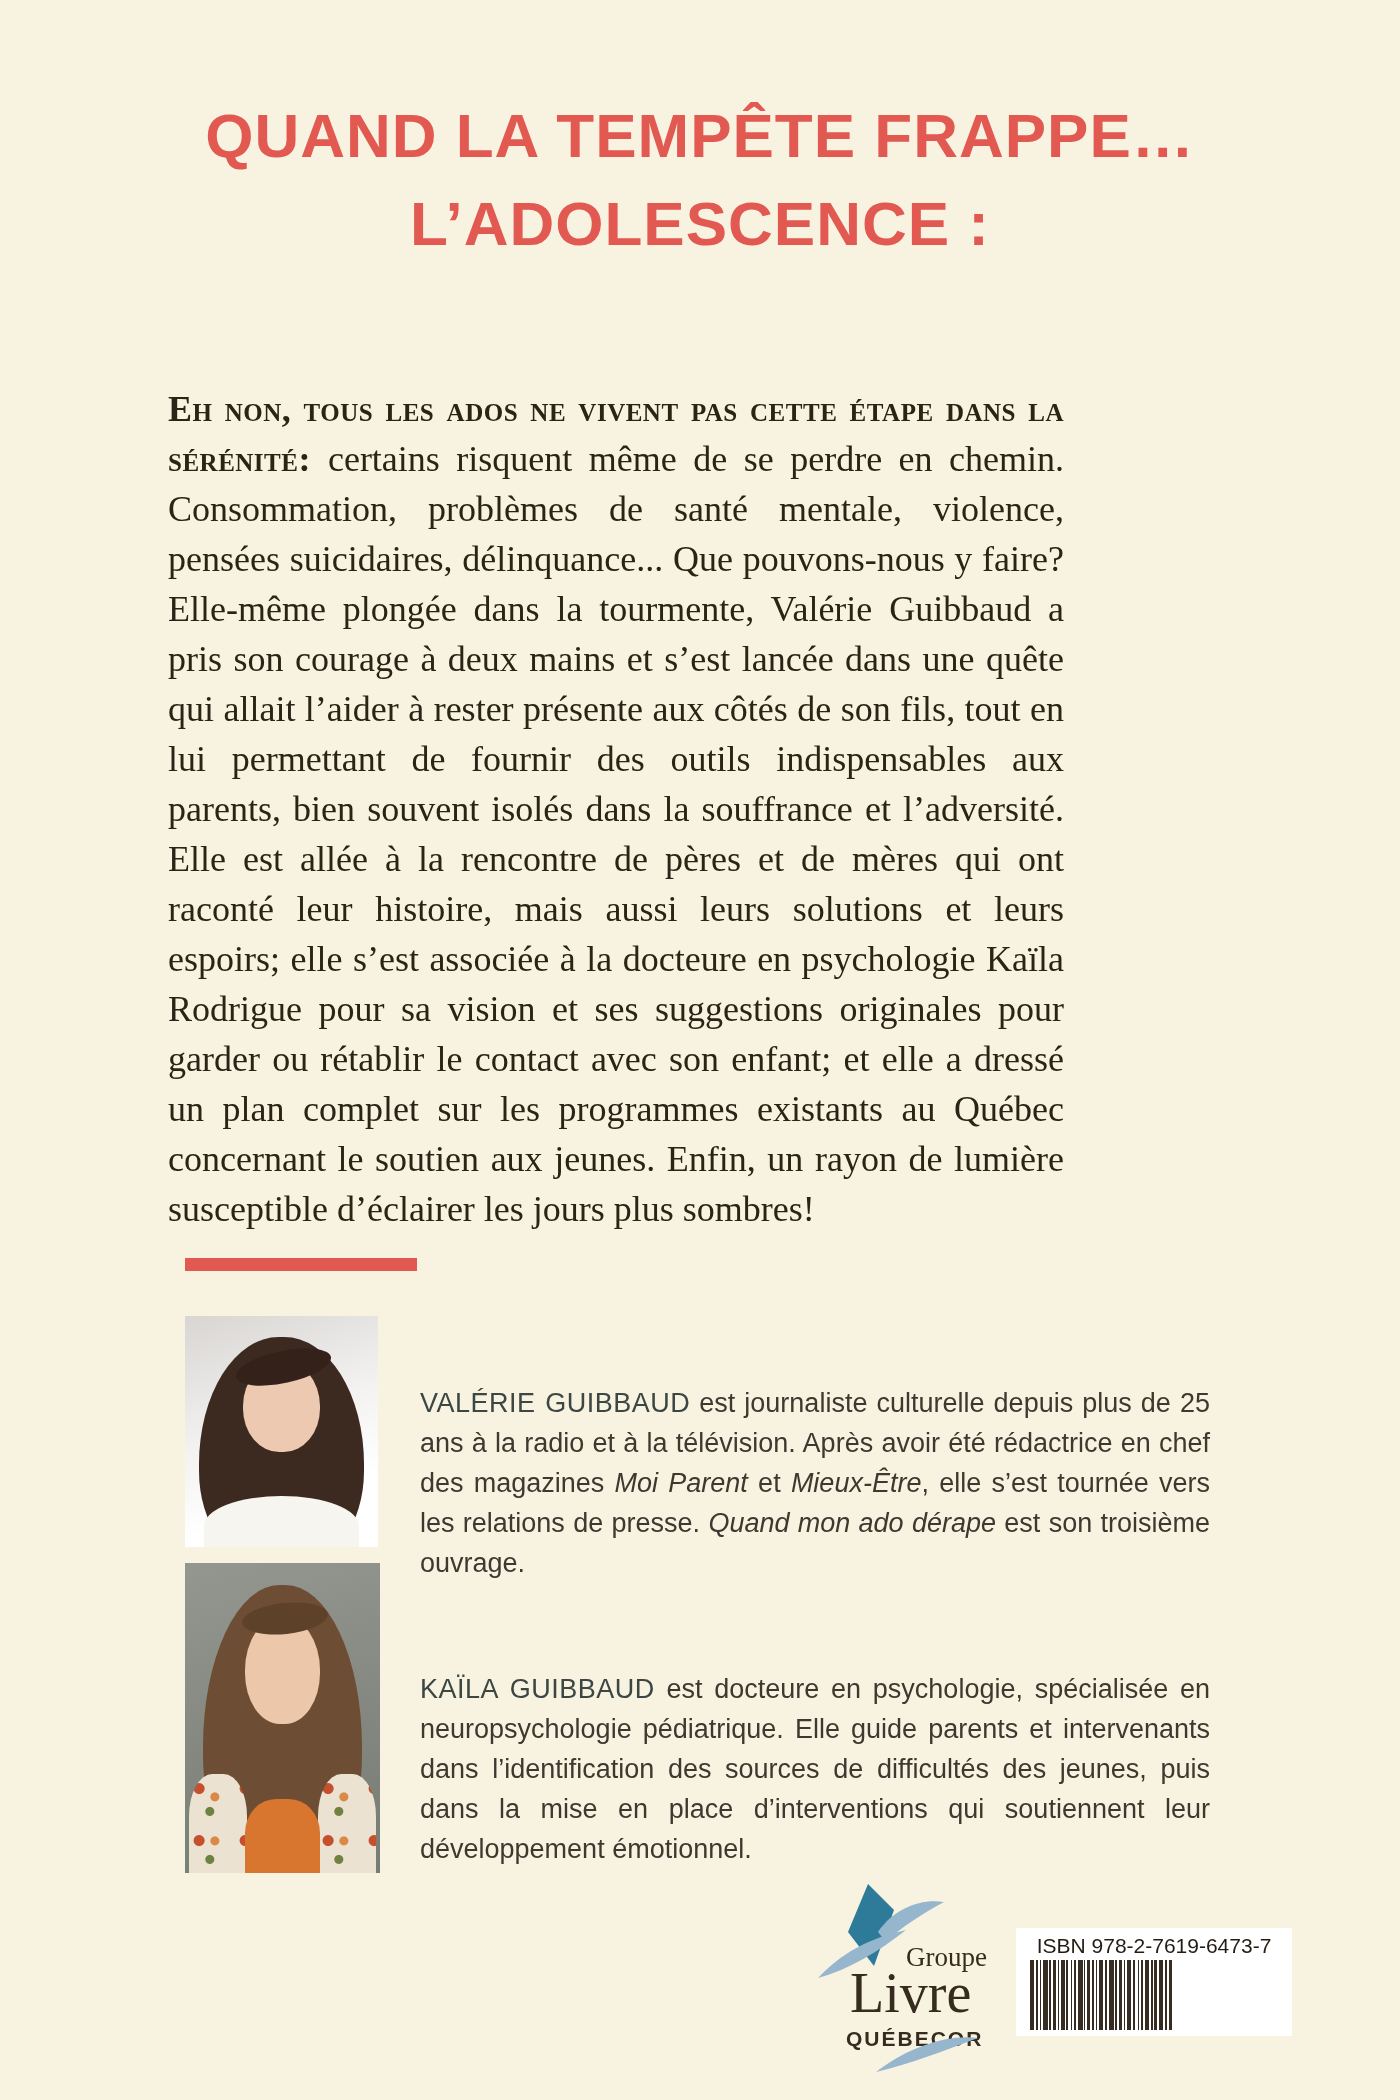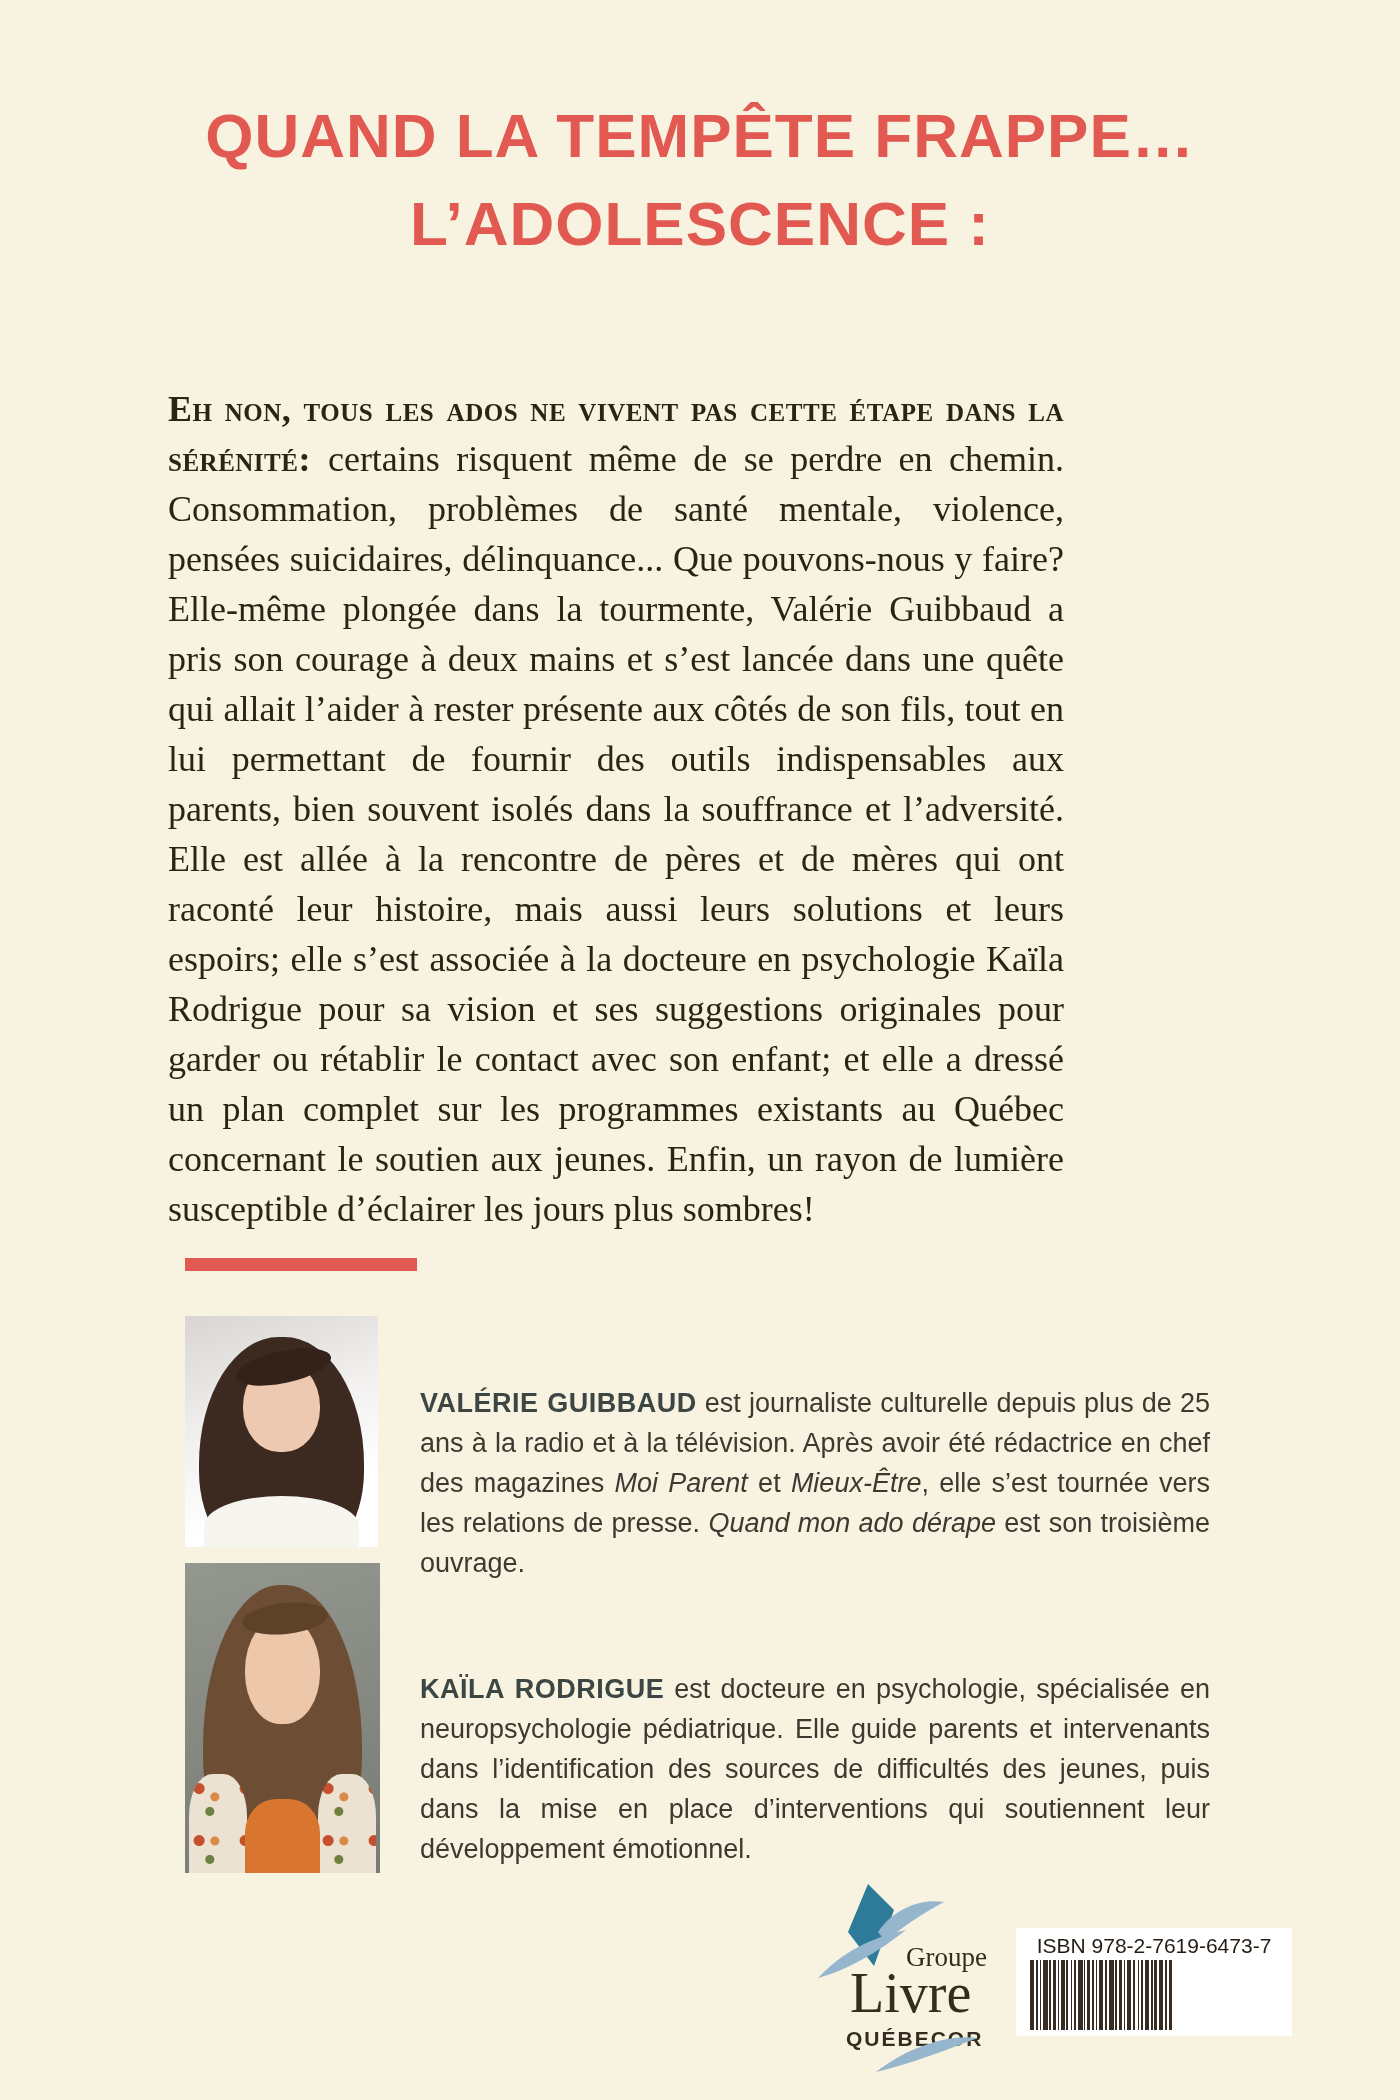--- a/index.html
+++ b/index.html
@@ -73,21 +73,21 @@
   .bio{
     position:absolute;left:420px;width:790px;
     font-family:"Liberation Sans",sans-serif;
     font-size:27px;line-height:40px;
     color:var(--bio-ink,#3e3930);
     text-align:justify;
   }
   .bio-valerie{top:1356px;}
   .bio-kaila{top:1642px;}
   .bio .author-name{
-    font-weight:bold;
+    font-weight:normal;
     color:var(--name-ink,#3c4643);
     letter-spacing:0.5px;
   }
   
   .publisher{position:absolute;left:812px;top:1876px;width:200px;height:205px;}
   
   .barcode-box{
     position:absolute;left:1016px;top:1928px;width:276px;height:108px;
     background:#ffffff;
     display:flex;flex-direction:column;align-items:center;
@@ -134,21 +134,21 @@
 
   <div class="photo photo-kaila">
     <div class="hair"></div>
     <div class="face"></div>
     <div class="fringe"></div>
     <div class="jacket left"></div>
     <div class="jacket right"></div>
     <div class="turtleneck"></div>
   </div>
 
-  <p class="bio bio-kaila"><span class="author-name">KAÏLA RODRIGUE</span><span><span> est docteure en psychologie, spécialisée en neuropsychologie pédiatrique. Elle guide parents et intervenants dans l’identification des sources de difficultés des jeunes, puis dans la mise en place d’interventions qui soutiennent leur développement émotionnel.</span></span></p>
+  <p class="bio bio-kaila"><span class="author-name">KAÏLA GUIBBAUD</span><span><span> est docteure en psychologie, spécialisée en neuropsychologie pédiatrique. Elle guide parents et intervenants dans l’identification des sources de difficultés des jeunes, puis dans la mise en place d’interventions qui soutiennent leur développement émotionnel.</span></span></p>
 
   <div class="publisher">
     <svg viewBox="0 0 200 205" width="200" height="205" xmlns="http://www.w3.org/2000/svg">
       <path d="M56 8 L82 34 L62 90 L36 56 Z" fill="#2d7a99"></path>
       <path d="M66 56 C82 32 110 22 132 26 C110 38 88 52 74 66 Z" fill="#96b6ce"></path>
       <path d="M6 102 C36 70 68 60 94 54 C66 76 36 94 6 102 Z" fill="#96b6ce"></path>
       <text id="logo-text-groupe" x="94" y="90" font-family="Liberation Serif, serif" font-size="27" fill="#362b1f">Groupe</text>
       <text id="logo-text-livre" x="38" y="136" font-family="Liberation Serif, serif" font-size="56" fill="#362b1f">Livre</text>
       <text id="logo-text-quebecor" x="34" y="170" font-family="Liberation Sans, sans-serif" font-weight="bold" font-size="21" letter-spacing="2" fill="#362b1f">QUÉBECOR</text>
       <path d="M64 196 C100 168 140 158 166 162 C134 174 98 188 64 196 Z" fill="#96b6ce"></path>

